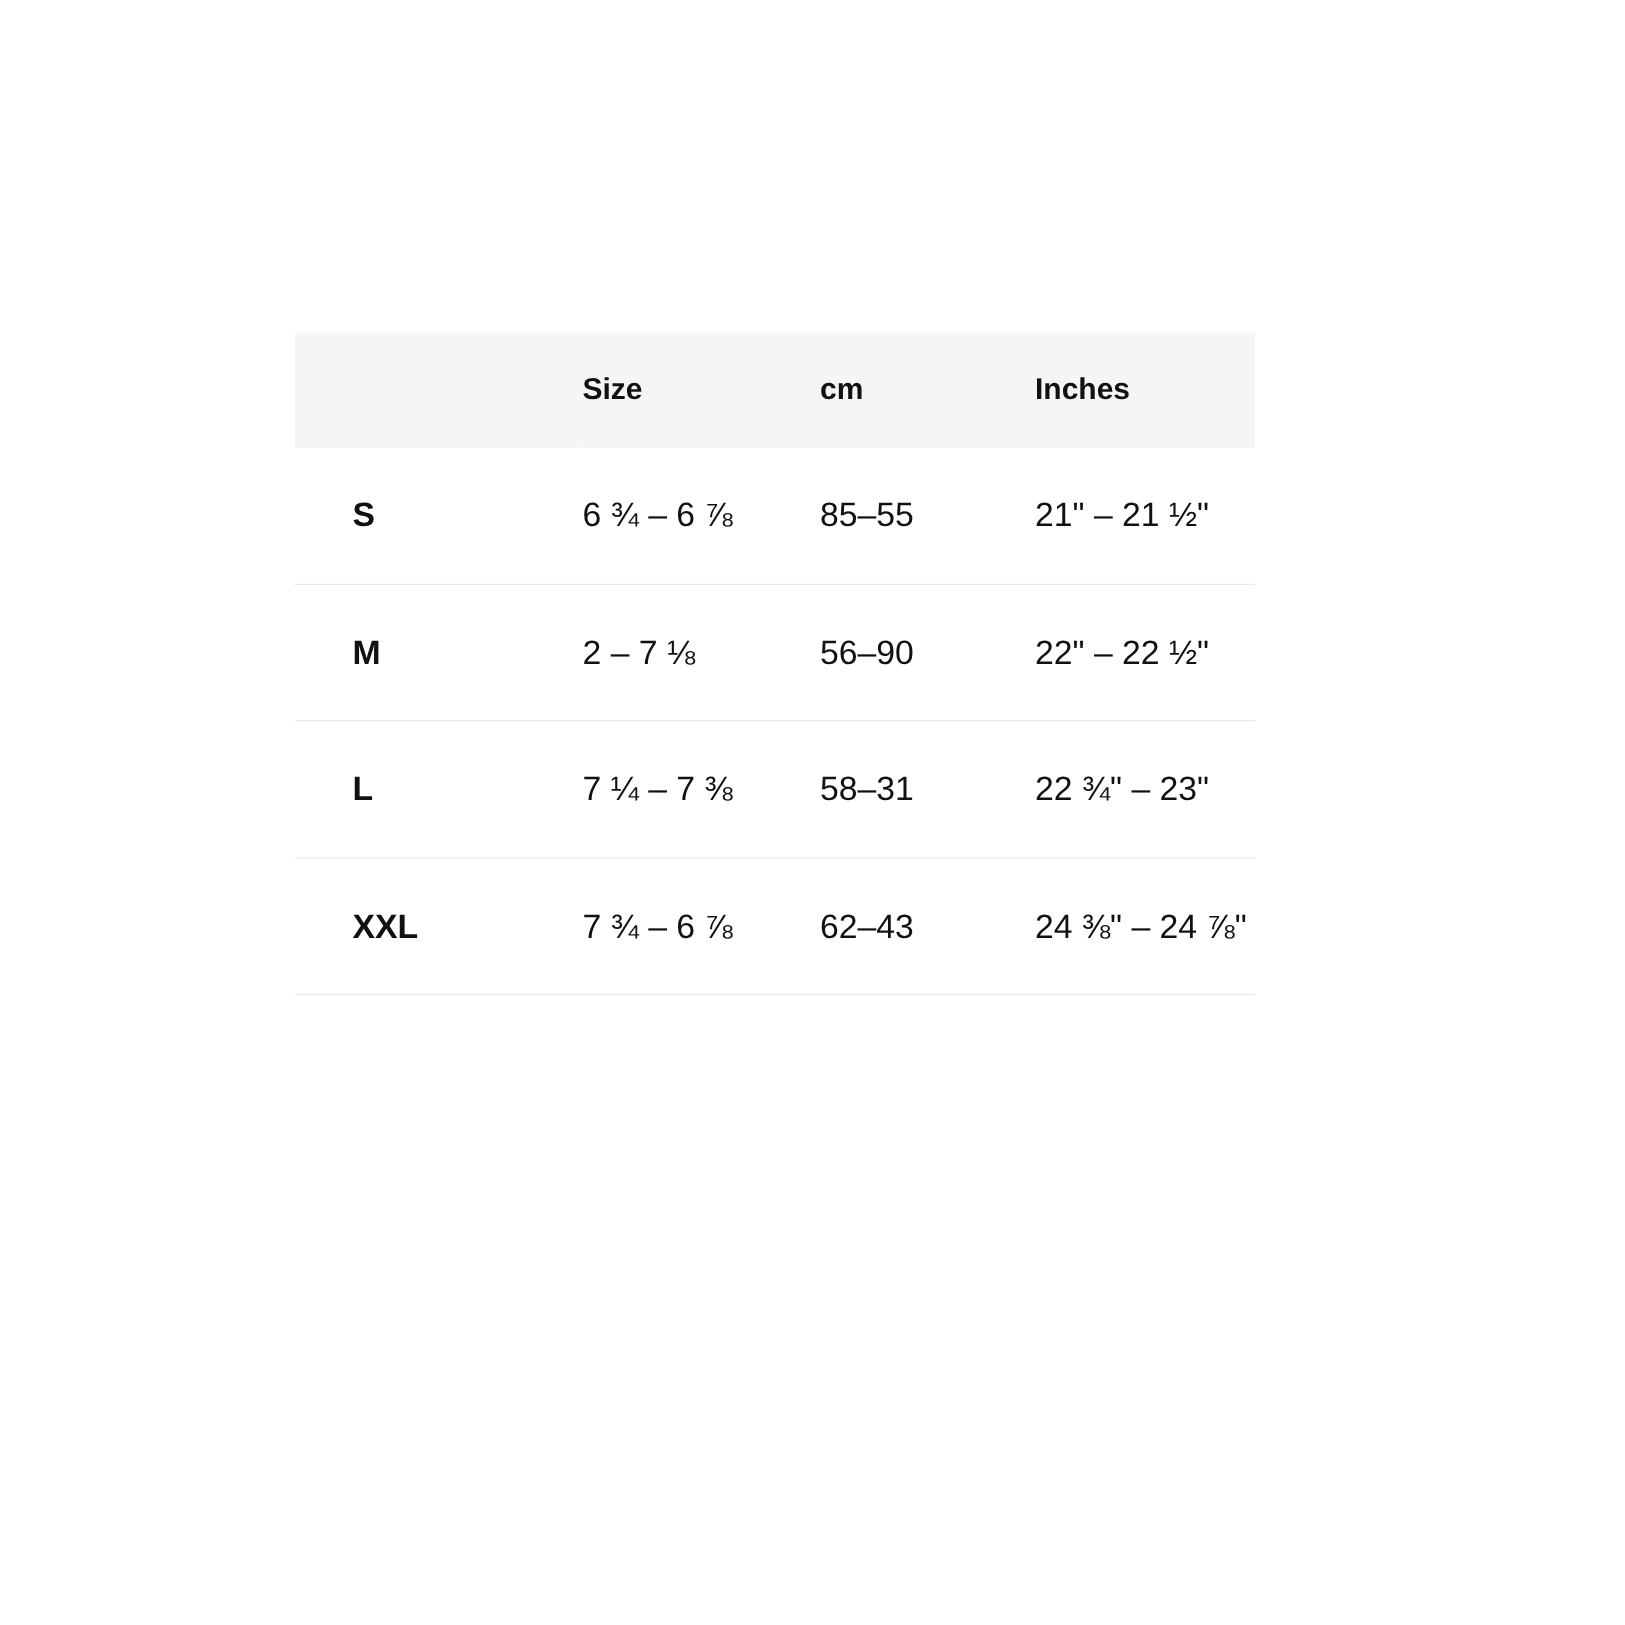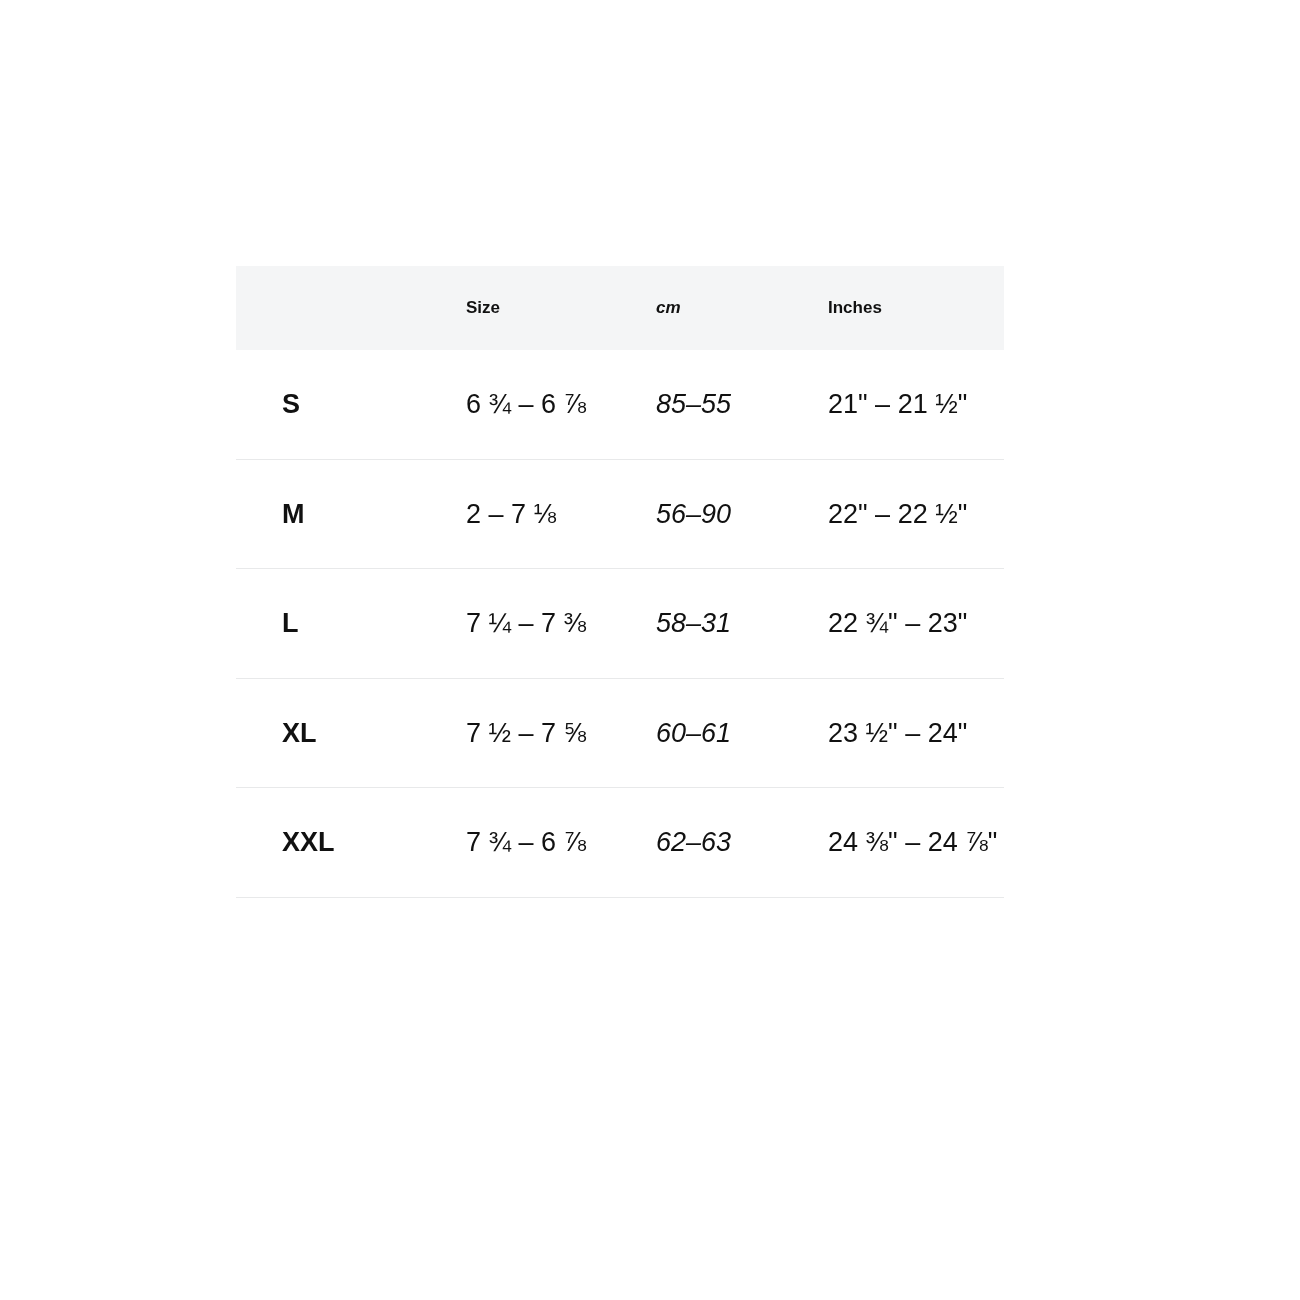--- a/index.html
+++ b/index.html
@@ -28,21 +28,21 @@
     border-collapse: collapse;
     table-layout: fixed;
   }
 
   table.size-table thead tr {
     background: #f4f5f6;
   }
 
   table.size-table thead th {
     text-align: left;
-    font-size: 17px;
+    font-size: 24px;
     font-weight: 700;
     color: #111111;
     padding: 32px 0 32px 0;
     height: 30px;
     vertical-align: middle;
   }
 
   table.size-table tbody tr {
     border-bottom: 1px solid #e8e9ea;
   }
@@ -64,21 +64,20 @@
     font-weight: 700;
   }
 
   td.col-hat, th.col-hat {
     width: 190px;
     box-sizing: border-box;
   }
   td.col-cm, th.col-cm {
     width: 172px;
     box-sizing: border-box;
-    font-style: italic;
   }
   td.col-in, th.col-in {
     width: 176px;
     box-sizing: border-box;
   }
 </style>
 </head>
 <body>
 
 <div class="table-wrap">
@@ -104,26 +103,20 @@
         <td class="col-cm">56–90</td>
         <td class="col-in">22" – 22 ½"</td>
       </tr>
       <tr>
         <td class="col-size-label">L</td>
         <td class="col-hat">7 ¼ – 7 ⅜</td>
         <td class="col-cm">58–31</td>
         <td class="col-in">22 ¾" – 23"</td>
       </tr>
       <tr>
-        <td class="col-size-label">XL</td>
-        <td class="col-hat">7 ½ – 7 ⅝</td>
-        <td class="col-cm">60–61</td>
-        <td class="col-in">23 ½" – 24"</td>
-      </tr>
-      <tr>
         <td class="col-size-label">XXL</td>
         <td class="col-hat">7 ¾ – 6 ⅞</td>
-        <td class="col-cm">62–63</td>
+        <td class="col-cm">62–43</td>
         <td class="col-in">24 ⅜" – 24 ⅞"</td>
       </tr>
     </tbody>
   </table>
 </div>
 
 </body></html>

